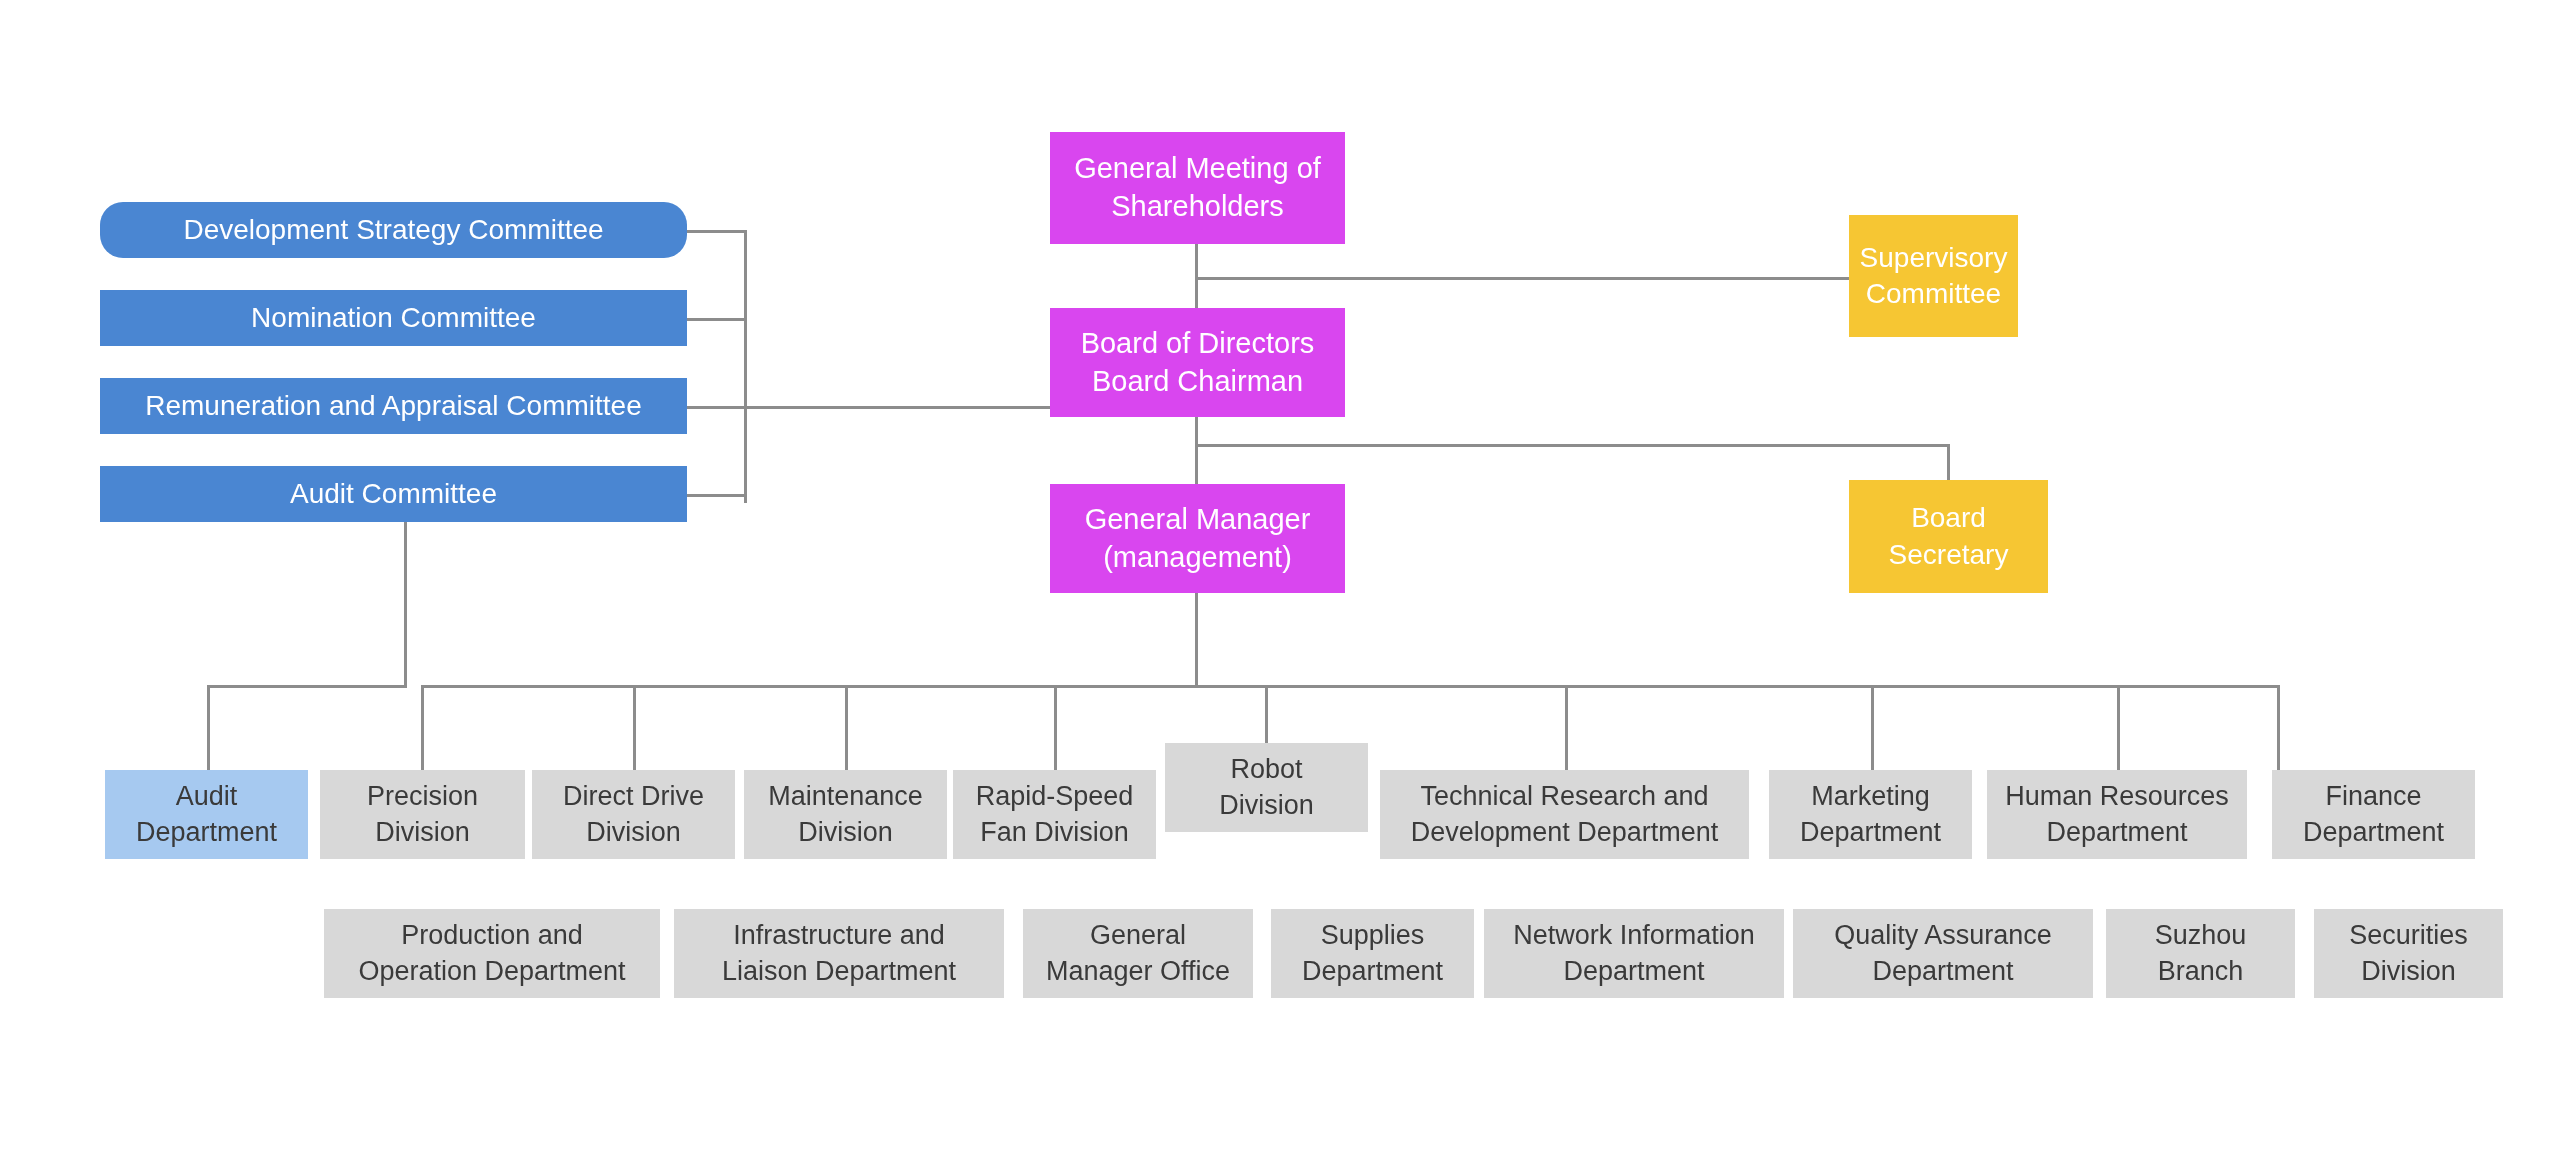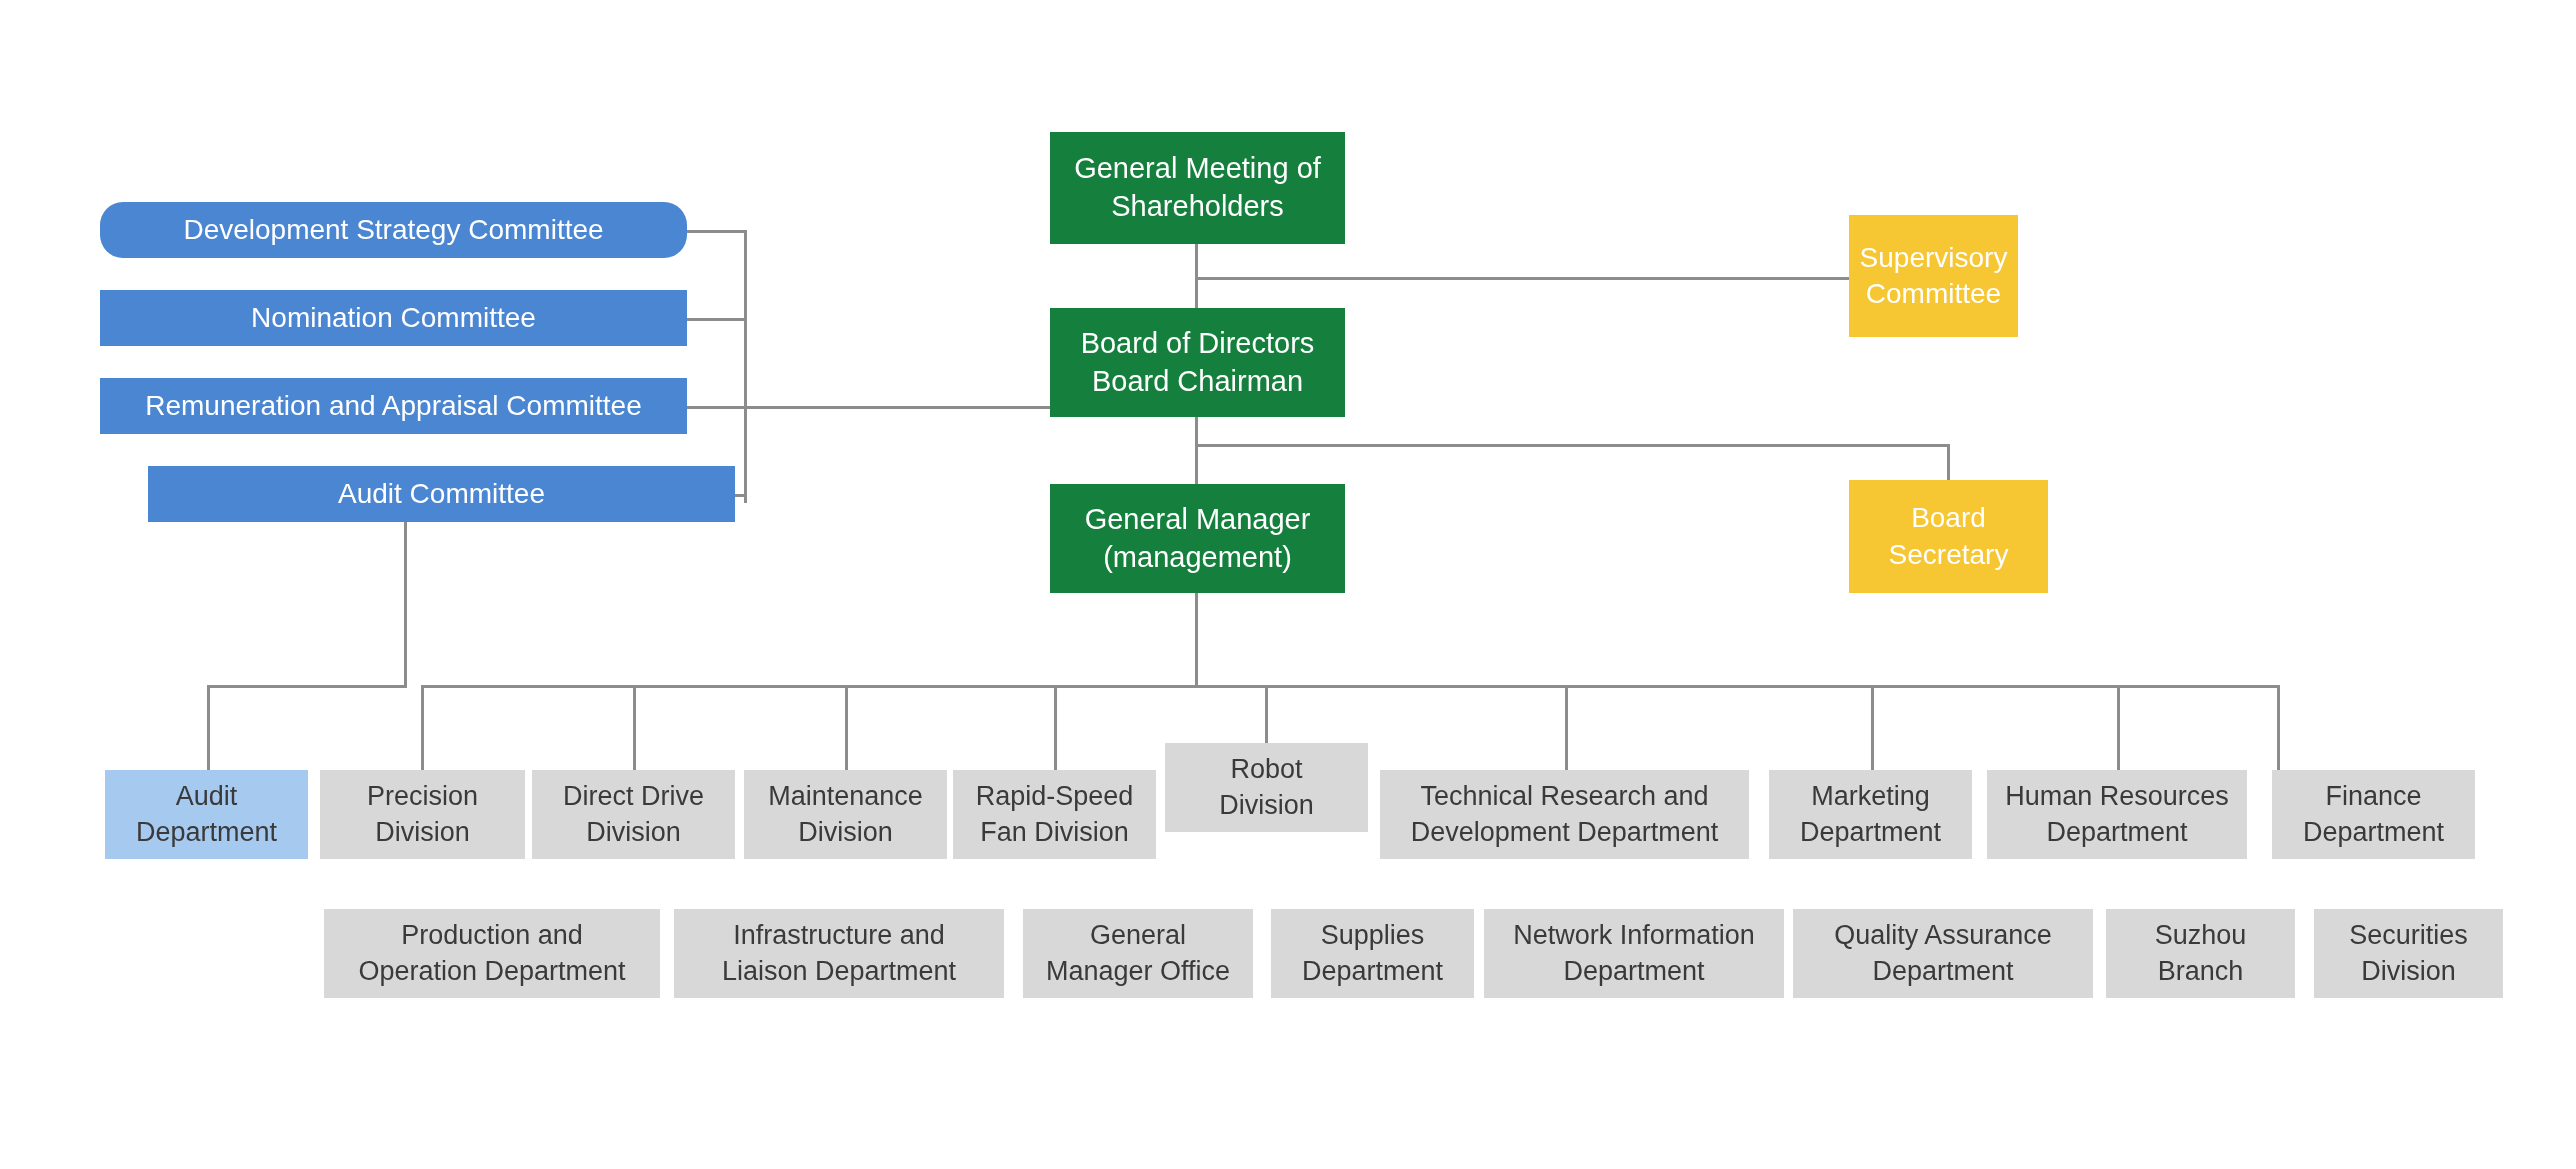--- a/index.html
+++ b/index.html
@@ -22,21 +22,21 @@
     box-sizing: border-box;
     display: flex;
     align-items: center;
     justify-content: center;
     text-align: center;
     line-height: 1.30;
     white-space: pre-line;
     padding: 1.9px 7.7px;
   }
   .node-navy {
-    background: #15803d;
+    background: #d946ef;
     color: #ffffff;
     font-size: 29px;
   }
   .node-blue {
     background: #4A86D2;
     color: #ffffff;
     font-size: 28px;
   }
   .node-gold {
     background: #F6C633;
@@ -116,21 +116,21 @@
 
   <div class="node node-gold" style="left:1849px; top:480px; width:199px; height:113px;">Board
 Secretary</div>
 
   <div class="node node-blue" style="left:100px; top:202px; width:587px; height:56px;border-radius:23px;">Development Strategy Committee</div>
 
   <div class="node node-blue" style="left:100px; top:290px; width:587px; height:56px;">Nomination Committee</div>
 
   <div class="node node-blue" style="left:100px; top:378px; width:587px; height:56px;">Remuneration and Appraisal Committee</div>
 
-  <div class="node node-blue" style="left:100px; top:466px; width:587px; height:56px;margin-left:48px;">Audit Committee</div>
+  <div class="node node-blue" style="left:100px; top:466px; width:587px; height:56px;">Audit Committee</div>
 
   <div class="node node-lightblue" style="left:105px; top:770px; width:203px; height:89px;">Audit
 Department</div>
 
   <div class="node node-grey" style="left:320px; top:770px; width:205px; height:89px;">Precision
 Division</div>
 
   <div class="node node-grey" style="left:532px; top:770px; width:203px; height:89px;">Direct Drive
 Division</div>
 

